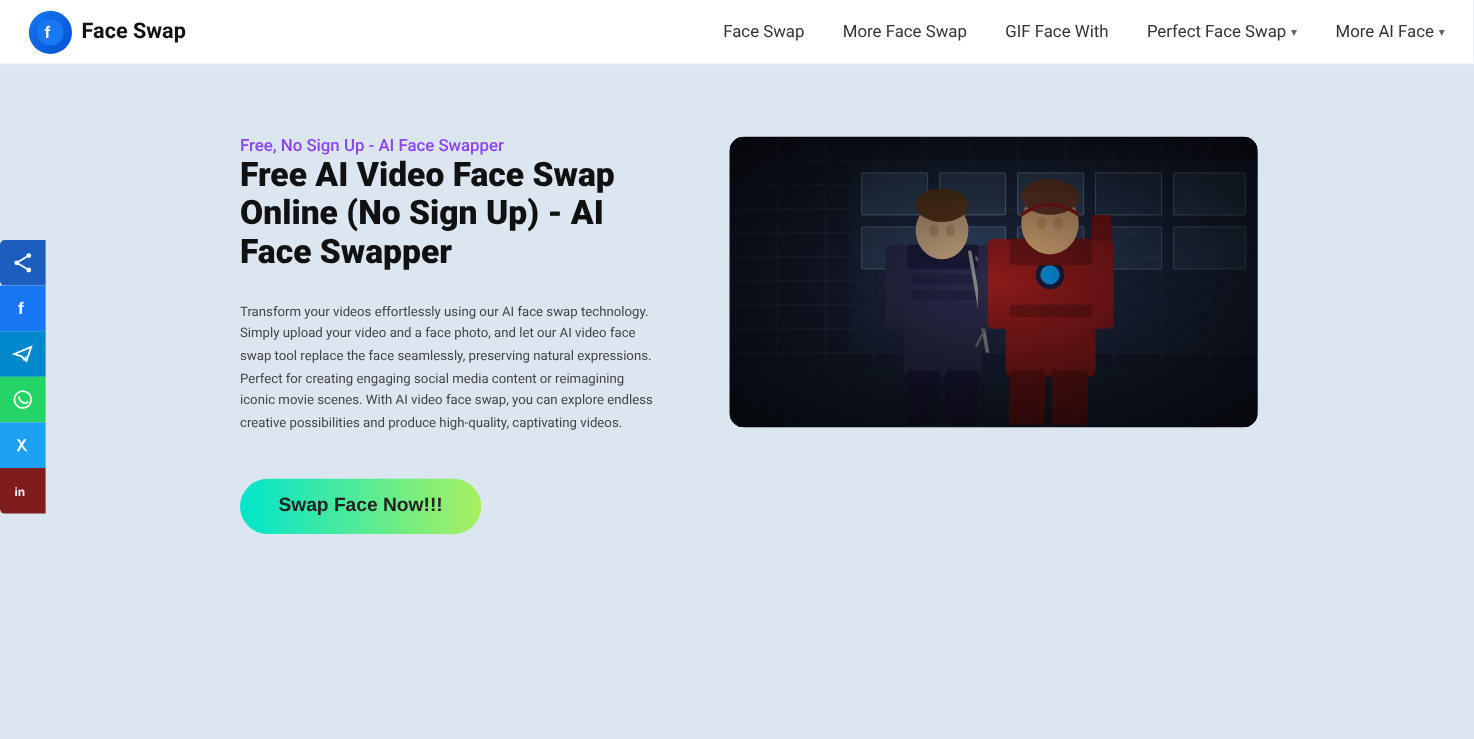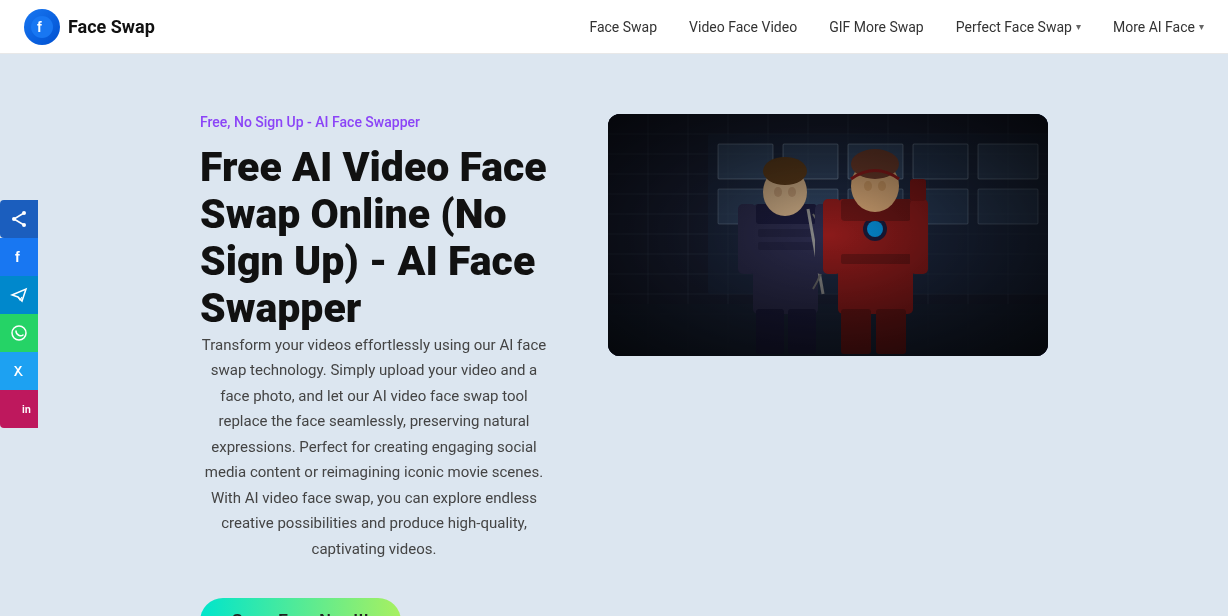--- a/index.html
+++ b/index.html
@@ -80,54 +80,53 @@
       align-items: center;
       justify-content: center;
       cursor: pointer;
       font-size: 18px;
     }
     .social-share { background: #1b5ebe; color: #fff; border-radius: 4px 0 0 4px; }
     .social-fb { background: #1877f2; color: #fff; }
     .social-tg { background: #0088cc; color: #fff; }
     .social-wa { background: #25d366; color: #fff; }
     .social-tw { background: #1da1f2; color: #fff; }
-    .social-li { background: #be185d; color: #fff; border-radius: 0 0 0 4px; justify-content: flex-end; }
+    .social-li { background: #7f1d1d; color: #fff; border-radius: 0 0 0 4px; }
 
     
     .main-content {
       display: flex;
       align-items: flex-start;
       padding: 60px 180px 60px 200px;
       gap: 60px;
       background: #dce6f0;
       min-height: calc(616px - 54px);
     }
     .content-left {
       flex: 1;
       max-width: 500px;
     }
     .subtitle {
       color: #8b44f7;
       font-size: 14px;
       font-weight: 500;
-      margin-bottom: 14px;
     }
     .main-title {
-      font-size: 41px;
+      font-size: 28px;
       font-weight: 900;
       color: #111;
       line-height: 1.15;
+      margin-bottom: 24px;
     }
     .description {
-      font-size: 15px;
+      font-size: 11px;
       color: #444;
       line-height: 1.7;
       margin-bottom: 36px;
       max-width: 460px;
-      text-align: center;
     }
     .cta-button {
       display: inline-block;
       padding: 14px 32px;
       border-radius: 40px;
       background: linear-gradient(90deg, #00e5cc, #a8f060);
       font-size: 16px;
       font-weight: 700;
       color: #222;
       cursor: pointer;
@@ -179,24 +178,24 @@
         <text x="6" y="16" font-size="14" font-weight="900" fill="white" font-family="Arial">f</text>
       </svg>
     </div>
     <span class="logo-text">Face Swap</span>
   </div>
   <nav>
     <span class="nav-item">
       <span>Face Swap</span>
     </span>
     <span class="nav-item">
-      <span>Video Face Video</span>
-    </span>
-    <span class="nav-item">
-      <span>GIF More Swap</span>
+      <span>More Face Swap</span>
+    </span>
+    <span class="nav-item">
+      <span>GIF Face With</span>
     </span>
     <span class="nav-item">
       <span>Perfect Face Swap</span>
       <span class="nav-dropdown-icon">▾</span>
     </span>
     <span class="nav-item">
       <span>More AI Face</span>
       <span class="nav-dropdown-icon">▾</span>
     </span>
   </nav>

